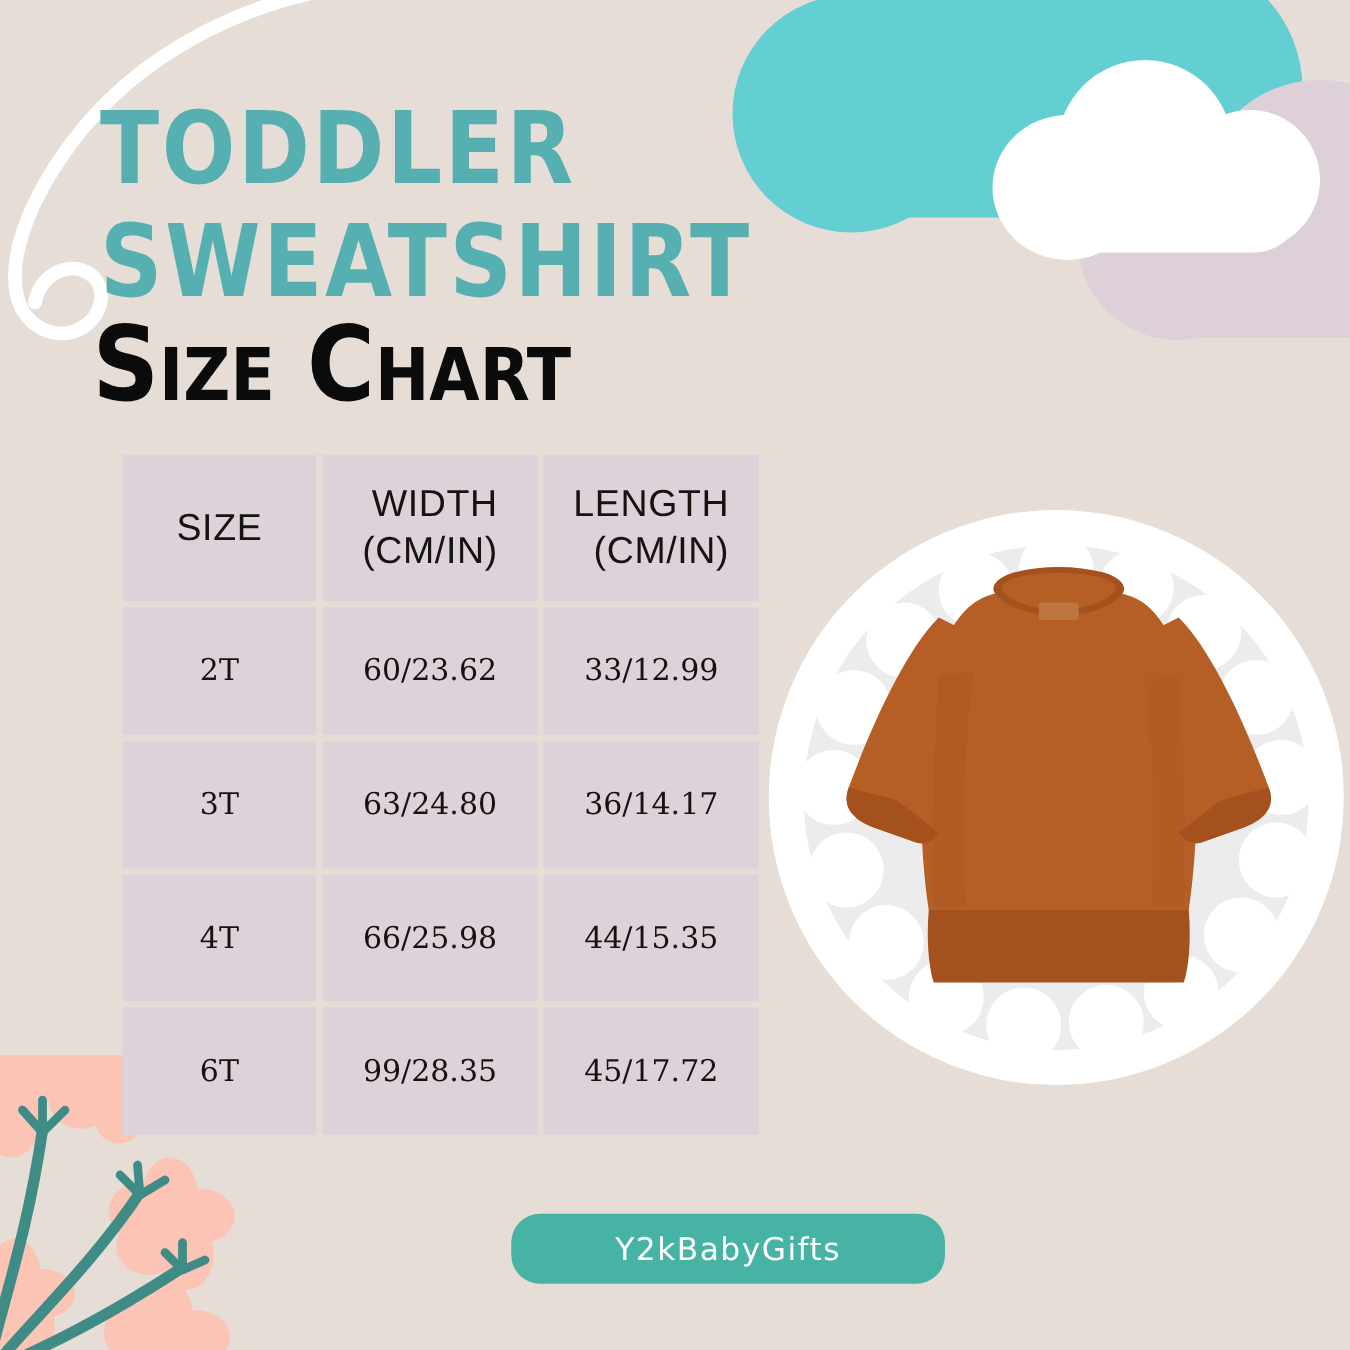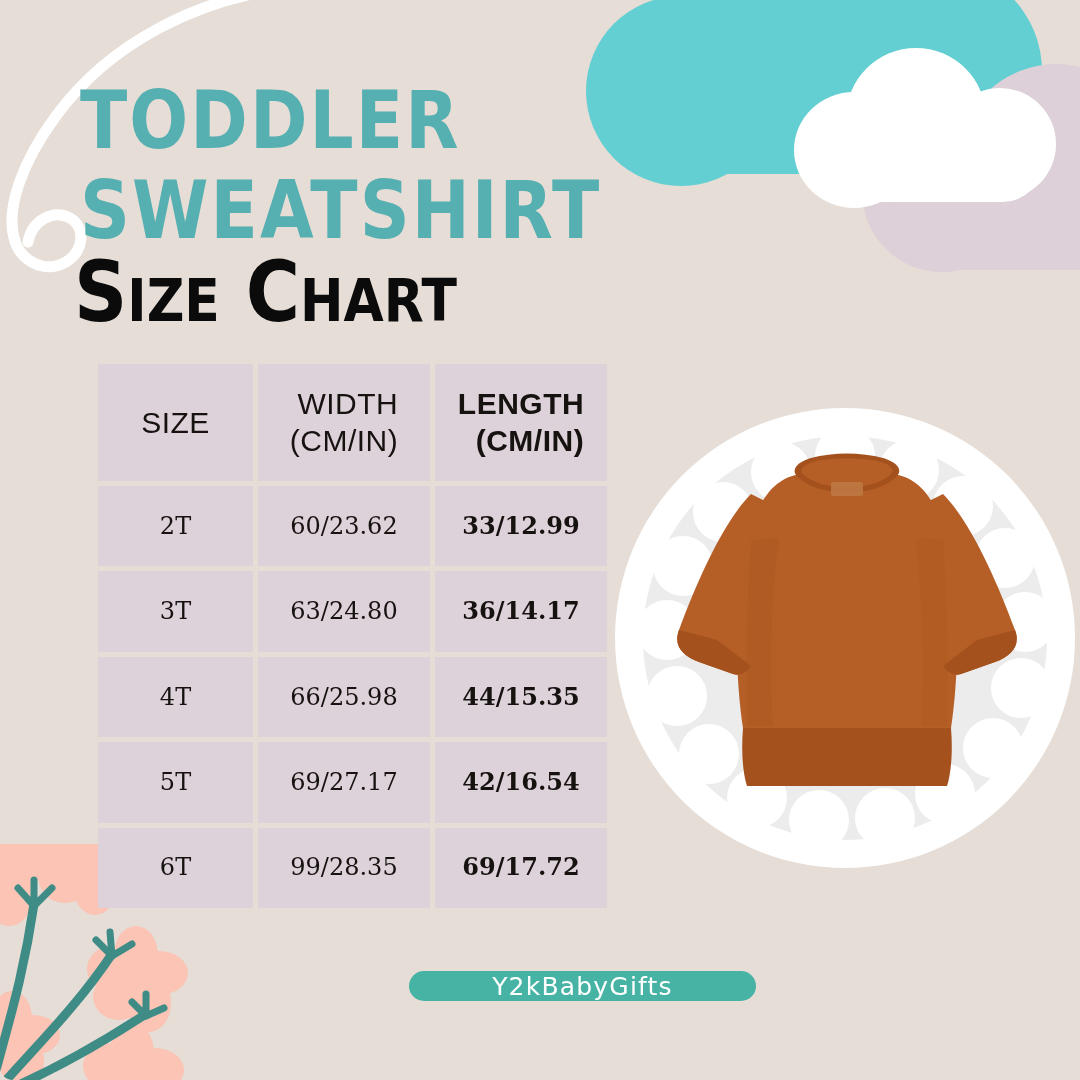--- a/index.html
+++ b/index.html
@@ -7,21 +7,20 @@
     width:1080px;height:1080px;
     font-family:"Liberation Sans",sans-serif;
     background:#e5ddd6;
     overflow:hidden;
   }
   #page{
     position:relative;
     width:1080px;height:1080px;
     background:#e5ddd6;
     overflow:hidden;
-    border-radius:13px;
   }
 
   
   .cloud{position:absolute;}
   .cloud i{position:absolute;border-radius:50%;display:block;}
 
   
   #cloud-teal{left:586px;top:-96px;width:470px;height:260px;}
   #cloud-teal i{background:#63cfd2;}
   #cloud-teal .b1{left:0px;  top:92px; width:190px;height:190px;}
@@ -96,21 +95,21 @@
     background:#ded2da;
     display:flex;align-items:center;justify-content:center;
     text-align:center;
     color:#15120f;
     font-family:"DejaVu Serif",serif;
     font-size:24px;
     line-height:1.12;
   }
   .c-size{width:155px;flex:none;}
   .c-mid{width:172px;flex:none;}
-  .c-end{flex:1;font-weight:bold;}
+  .c-end{flex:1;}
   #size-table .trow.header{flex:0 0 117px;}
   .header .tcell{font-family:"Liberation Sans",sans-serif;font-size:30px;letter-spacing:.5px;}
   .hdr-two{display:flex;flex-direction:column;line-height:1.22;align-items:flex-end;}
 
   
   #product{
     position:absolute;
     left:615px;top:408px;
     width:460px;height:460px;
   }
@@ -126,21 +125,21 @@
     background:#edecec;
   }
 
   
   #sweatshirt{position:absolute;left:40px;top:32px;width:384px;height:350px;}
 
   
   #brand-badge{
     position:absolute;
     left:409px;top:971px;
-    width:347px;height:30px;
+    width:347px;height:56px;
     background:#46b3a4;
     border-radius:23px;
     display:flex;align-items:center;justify-content:center;
     color:#ffffff;
     font-family:"DejaVu Sans",sans-serif;
     font-size:25px;
     letter-spacing:1.2px;
   }
 </style>
 </head>
@@ -258,30 +257,25 @@
       <div class="tcell c-mid">63/24.80</div>
       <div class="tcell c-end">36/14.17</div>
     </div>
 
     <div class="trow">
       <div class="tcell c-size">4T</div>
       <div class="tcell c-mid">66/25.98</div>
       <div class="tcell c-end">44/15.35</div>
     </div>
 
-    <div class="trow">
-      <div class="tcell c-size">5T</div>
-      <div class="tcell c-mid">69/27.17</div>
-      <div class="tcell c-end">42/16.54</div>
-    </div>
 
     <div class="trow">
       <div class="tcell c-size">6T</div>
       <div class="tcell c-mid">99/28.35</div>
-      <div class="tcell c-end">69/17.72</div>
+      <div class="tcell c-end">45/17.72</div>
     </div>
 
   </div>
 
   <div id="product">
     <div id="product-ring"></div>
     <div id="product-inner"></div>
 
     <svg style="position:absolute;inset:0;width:460px;height:460px;" viewBox="0 0 460 460">
       <g fill="#ffffff">

